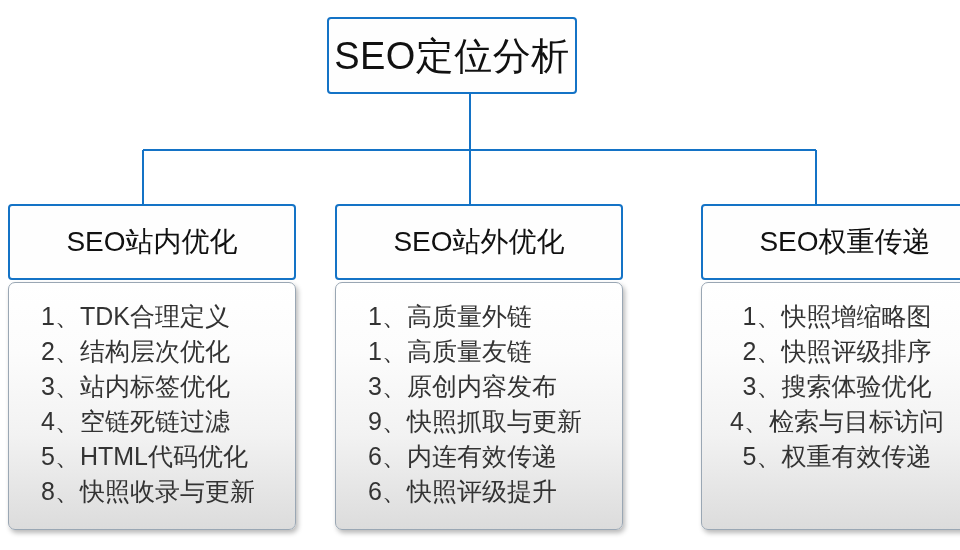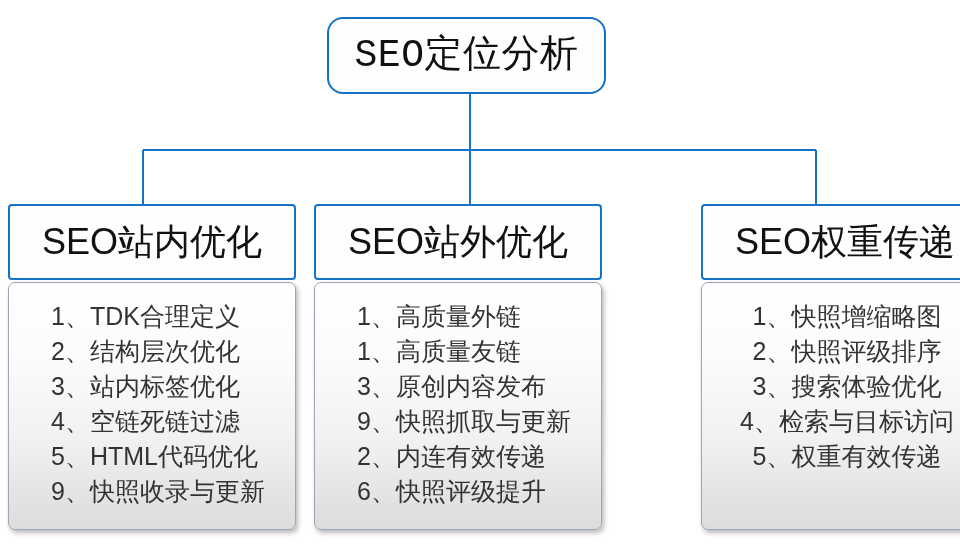--- a/index.html
+++ b/index.html
@@ -27,84 +27,83 @@
     width: 960px;
     height: 550px;
     pointer-events: none;
   }
 
   
   .root-node {
     position: absolute;
     left: 327px;
     top: 17px;
-    width: 279px;
+    width: 250px;
     height: 77px;
     box-sizing: border-box;
     border: 2px solid #1473c6;
-    border-radius: 16px;
+    border-radius: 4px;
     background: #fefefe;
     display: flex;
     align-items: center;
     justify-content: center;
-    font-family: Liberation Mono, monospace;
   }
   .root-label {
     font-size: 38px;
     color: #111111;
     letter-spacing: 0.5px;
     line-height: 1;
     white-space: nowrap;
   }
 
   
   .branch {
     position: absolute;
     top: 204px;
     width: 288px;
   }
   .branch-1 { left: 8px; }
-  .branch-2 { left: 314px; }
+  .branch-2 { left: 335px; }
   .branch-3 { left: 701px; }
 
   .branch-header {
     box-sizing: border-box;
     width: 100%;
     height: 76px;
     border: 2px solid #1473c6;
     border-radius: 4px;
     background: #fefefe;
     display: flex;
     align-items: center;
     justify-content: center;
     position: relative;
     z-index: 2;
   }
   .branch-header-label {
-    font-size: 36px;
+    font-size: 28px;
     color: #111111;
     line-height: 1;
     white-space: nowrap;
   }
 
   .branch-body {
     box-sizing: border-box;
     width: 100%;
     height: 248px;
     margin-top: 2px;
     border: 1px solid #9aa7b4;
     border-radius: 7px;
     background: linear-gradient(180deg,
                 #ffffff 0%,
                 #fcfcfc 28%,
                 #f2f2f2 62%,
                 #e3e3e3 88%,
                 #dcdcdc 100%);
     box-shadow: 2px 3px 5px rgba(0, 0, 0, 0.28);
-    padding: 16px 0 0 16px;
+    padding: 16px 0 0 6px;
     display: flex;
     flex-direction: column;
     align-items: flex-start;
   }
   .branch-list {
     list-style: none;
     margin: 0;
     padding: 0 0 0 26px;
   }
   .branch-list li {
@@ -141,36 +140,36 @@
     <div class="branch-header">
       <span class="branch-header-label">SEO站内优化</span>
     </div>
     <div class="branch-body">
       <ul class="branch-list">
         <li>1、TDK合理定义</li>
         <li>2、结构层次优化</li>
         <li>3、站内标签优化</li>
         <li>4、空链死链过滤</li>
         <li>5、HTML代码优化</li>
-        <li>9、快照收录与更新</li>
+        <li>8、快照收录与更新</li>
       </ul>
     </div>
   </div>
 
   <div class="branch branch-2">
     <div class="branch-header">
       <span class="branch-header-label">SEO站外优化</span>
     </div>
     <div class="branch-body">
       <ul class="branch-list">
         <li>1、高质量外链</li>
         <li>1、高质量友链</li>
         <li>3、原创内容发布</li>
         <li>9、快照抓取与更新</li>
-        <li>2、内连有效传递</li>
+        <li>6、内连有效传递</li>
         <li>6、快照评级提升</li>
       </ul>
     </div>
   </div>
 
   <div class="branch branch-3">
     <div class="branch-header">
       <span class="branch-header-label">SEO权重传递</span>
     </div>
     <div class="branch-body">

